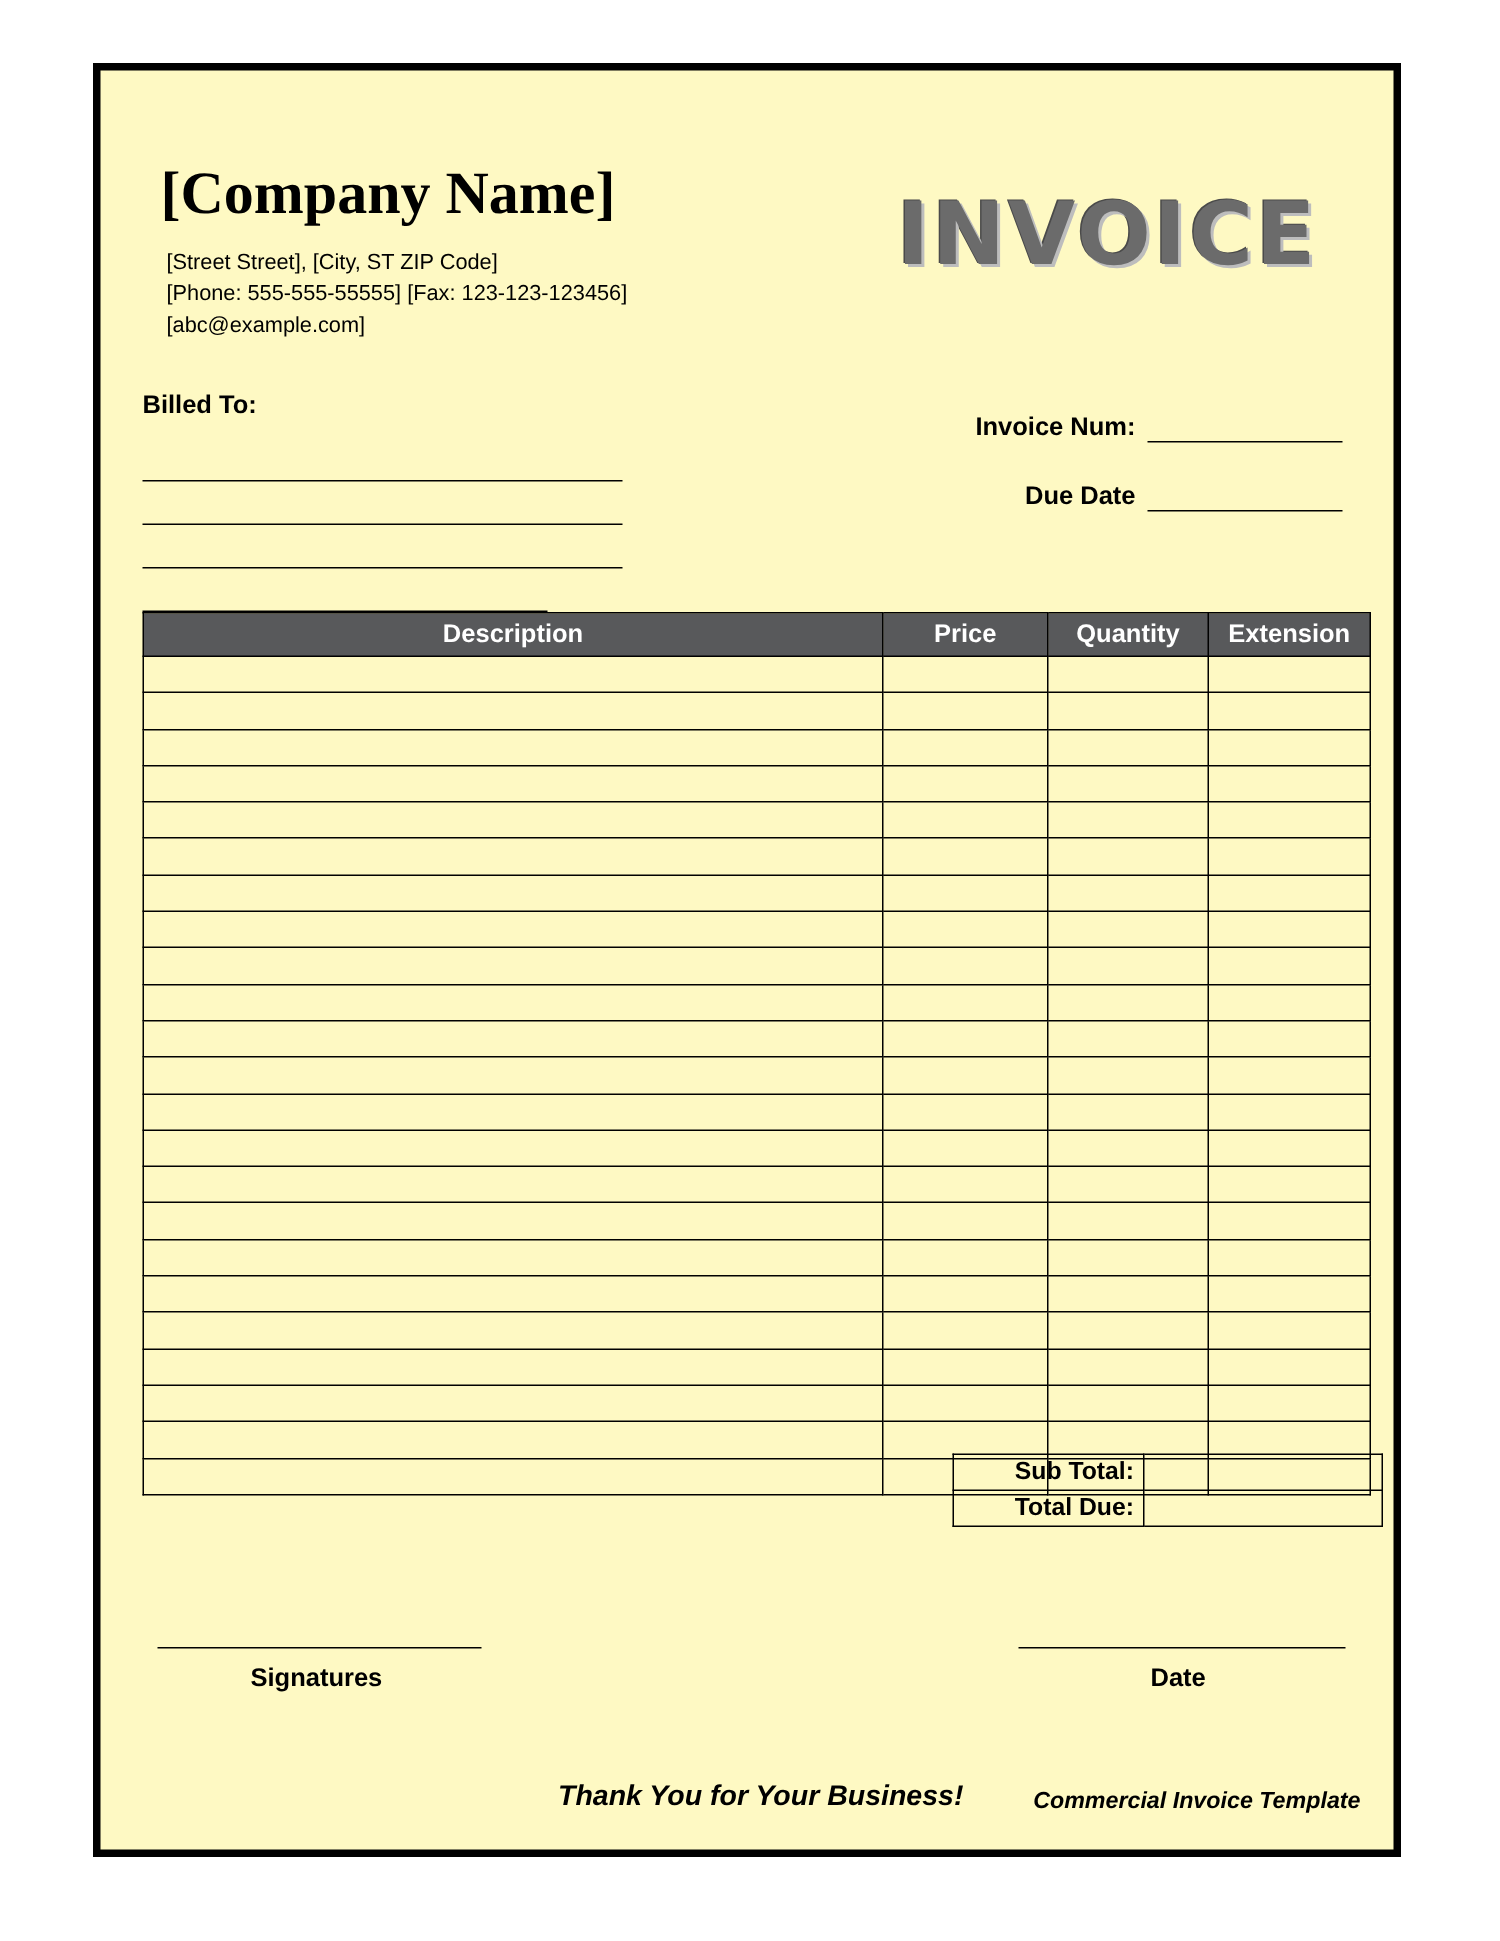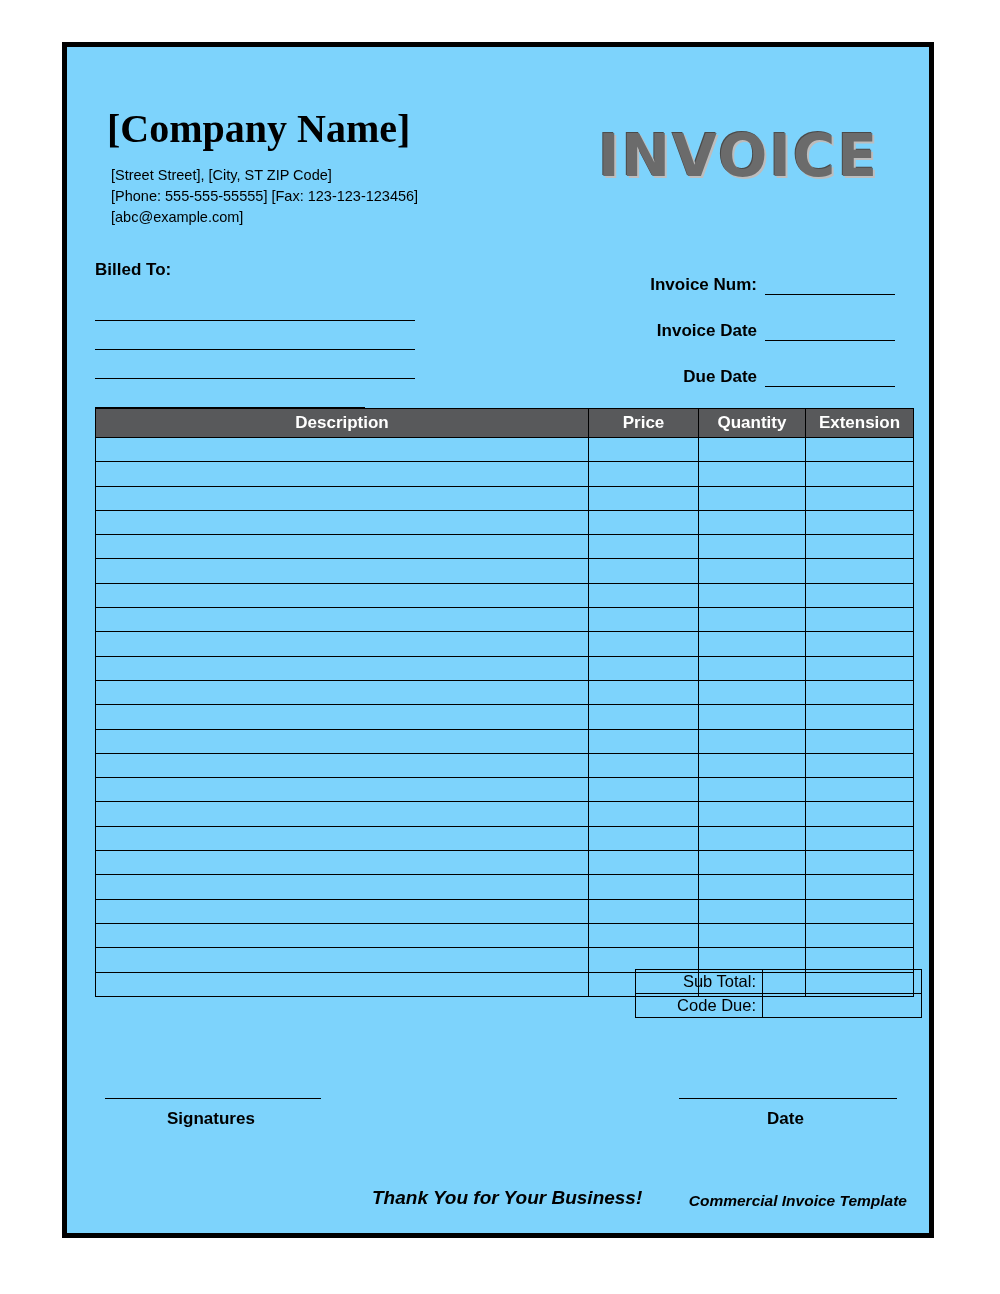--- a/index.html
+++ b/index.html
@@ -15,21 +15,21 @@
     position: relative;
   }
   .page {
     position: absolute;
     left: 62px;
     top: 42px;
     width: 872px;
     height: 1196px;
     border: 5px solid #000000;
     box-sizing: border-box;
-    background: #7dd3fc;
+    background: #fef9c3;
   }
   .inner {
     position: absolute;
     left: 0;
     top: 0;
     right: 0;
     bottom: 0;
     padding: 0;
   }
 
@@ -144,21 +144,21 @@
     left: 568px;
     top: 922px;
     width: 266px;
     border-collapse: collapse;
     table-layout: fixed;
   }
   table.totals td {
     border: 1.5px solid #000;
     height: 23px;
     font-size: 16.5px;
-    font-weight: normal;
+    font-weight: bold;
     padding: 0 6px;
   }
   td.tot-label {
     width: 114px;
     text-align: right;
   }
   td.tot-value { width: 146px; }
 
   
   .sig-line {
@@ -216,23 +216,20 @@
     <div class="bill-lines">
       <div class="bill-line"></div>
       <div class="bill-line"></div>
       <div class="bill-line"></div>
       <div class="bill-line short"></div>
     </div>
 
     <div class="meta">
       <div class="meta-row">
         <span>Invoice Num:</span><span class="blank"></span>
-      </div>
-      <div class="meta-row">
-        <span>Invoice Date</span><span class="blank"></span>
       </div>
       <div class="meta-row">
         <span>Due Date</span><span class="blank"></span>
       </div>
     </div>
 
     <table class="items">
       <thead>
         <tr>
           <th class="col-desc">Description</th>
@@ -383,21 +380,21 @@
         </tbody>
     </table>
 
     <table class="totals">
       <tbody>
           <tr>
             <td class="tot-label">Sub Total:</td>
             <td class="tot-value"></td>
           </tr>
           <tr>
-            <td class="tot-label">Code Due:</td>
+            <td class="tot-label">Total Due:</td>
             <td class="tot-value"></td>
           </tr>
         </tbody>
     </table>
 
     <div class="sig-line left"></div>
     <div class="sig-line right"></div>
     <div class="sig-label left">Signatures</div>
     <div class="sig-label right">Date</div>
 

